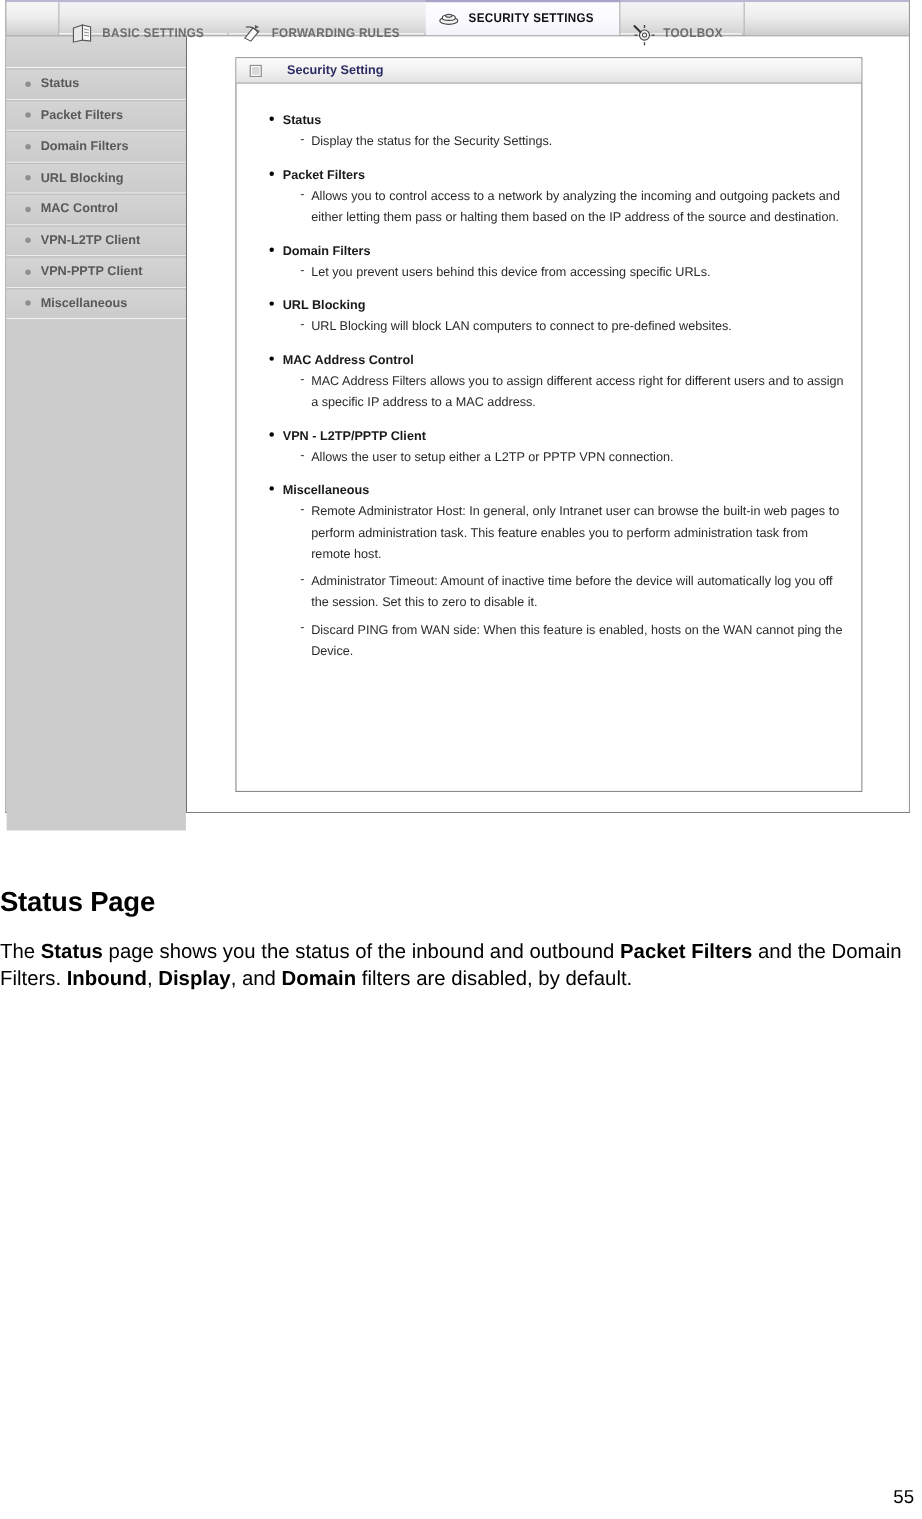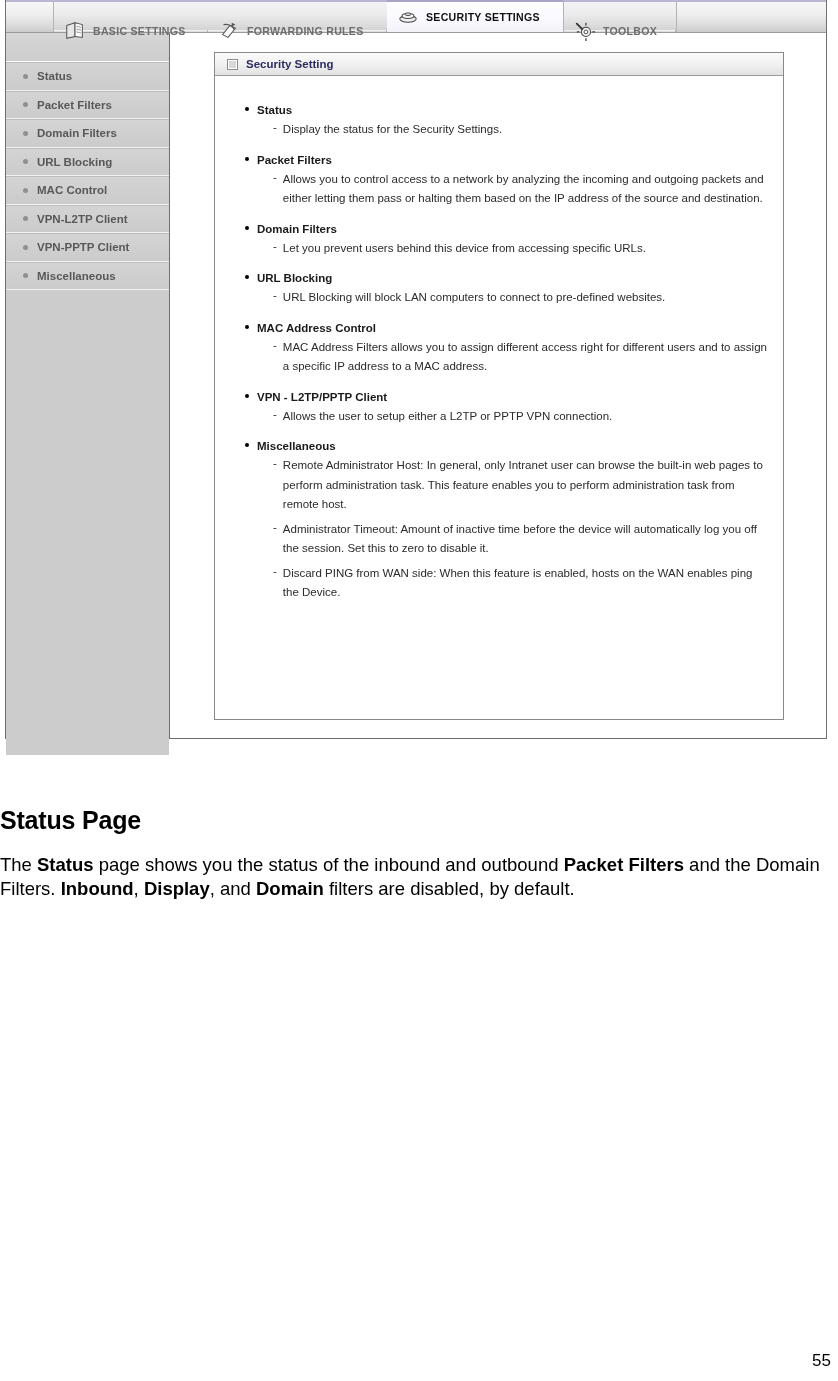--- a/index.html
+++ b/index.html
@@ -140,21 +140,21 @@
     background: #ffffff;
     height: 668px;
   }
   .panel-head {
     height: 23px;
     box-sizing: border-box;
     background: linear-gradient(to bottom, #fbfbfb 0%, #f1f1f1 50%, #e2e2e2 100%);
     border-bottom: 1px solid #9b9b9b;
     display: flex;
     align-items: center;
-    gap: 8px;
+    gap: 23px;
     padding-left: 12px;
   }
   .panel-head-icon {
     width: 9px; height: 9px;
     background: #d8d8d8;
     border: 1px solid #8d8d8d;
     box-shadow: inset 0 0 0 1px #ffffff;
     flex: 0 0 9px;
   }
   .panel-title {
@@ -404,21 +404,21 @@
               <div class="feat-desc">
                 <span class="feat-dash">-</span>
                 <span>Remote Administrator Host: In general, only Intranet user can browse the built-in web pages to perform administration task. This feature enables you to perform administration task from remote host.</span>
               </div>
               <div class="feat-desc">
                 <span class="feat-dash">-</span>
                 <span>Administrator Timeout: Amount of inactive time before the device will automatically log you off the session. Set this to zero to disable it.</span>
               </div>
               <div class="feat-desc">
                 <span class="feat-dash">-</span>
-                <span>Discard PING from WAN side: When this feature is enabled, hosts on the WAN enables ping the Device.</span>
+                <span>Discard PING from WAN side: When this feature is enabled, hosts on the WAN cannot ping the Device.</span>
               </div>
             </div>
           </div>
       </div>
     </div>
 
   </div>
 </div>
 
 <div class="prose">

